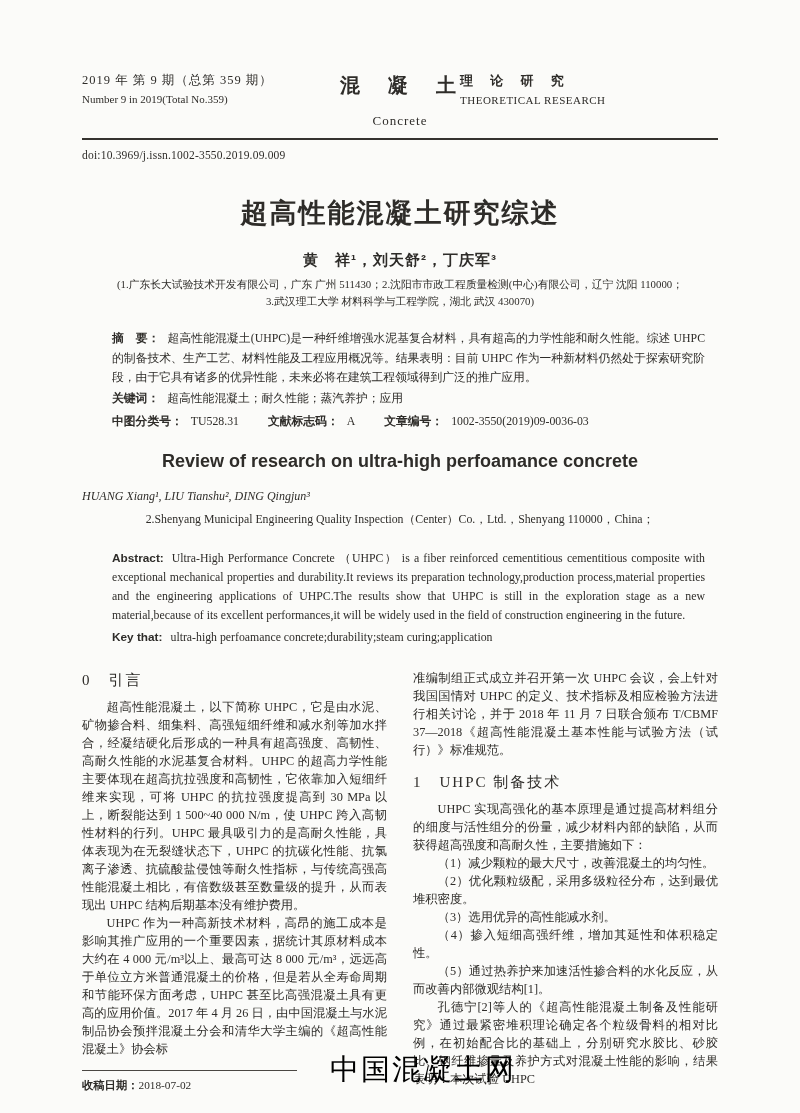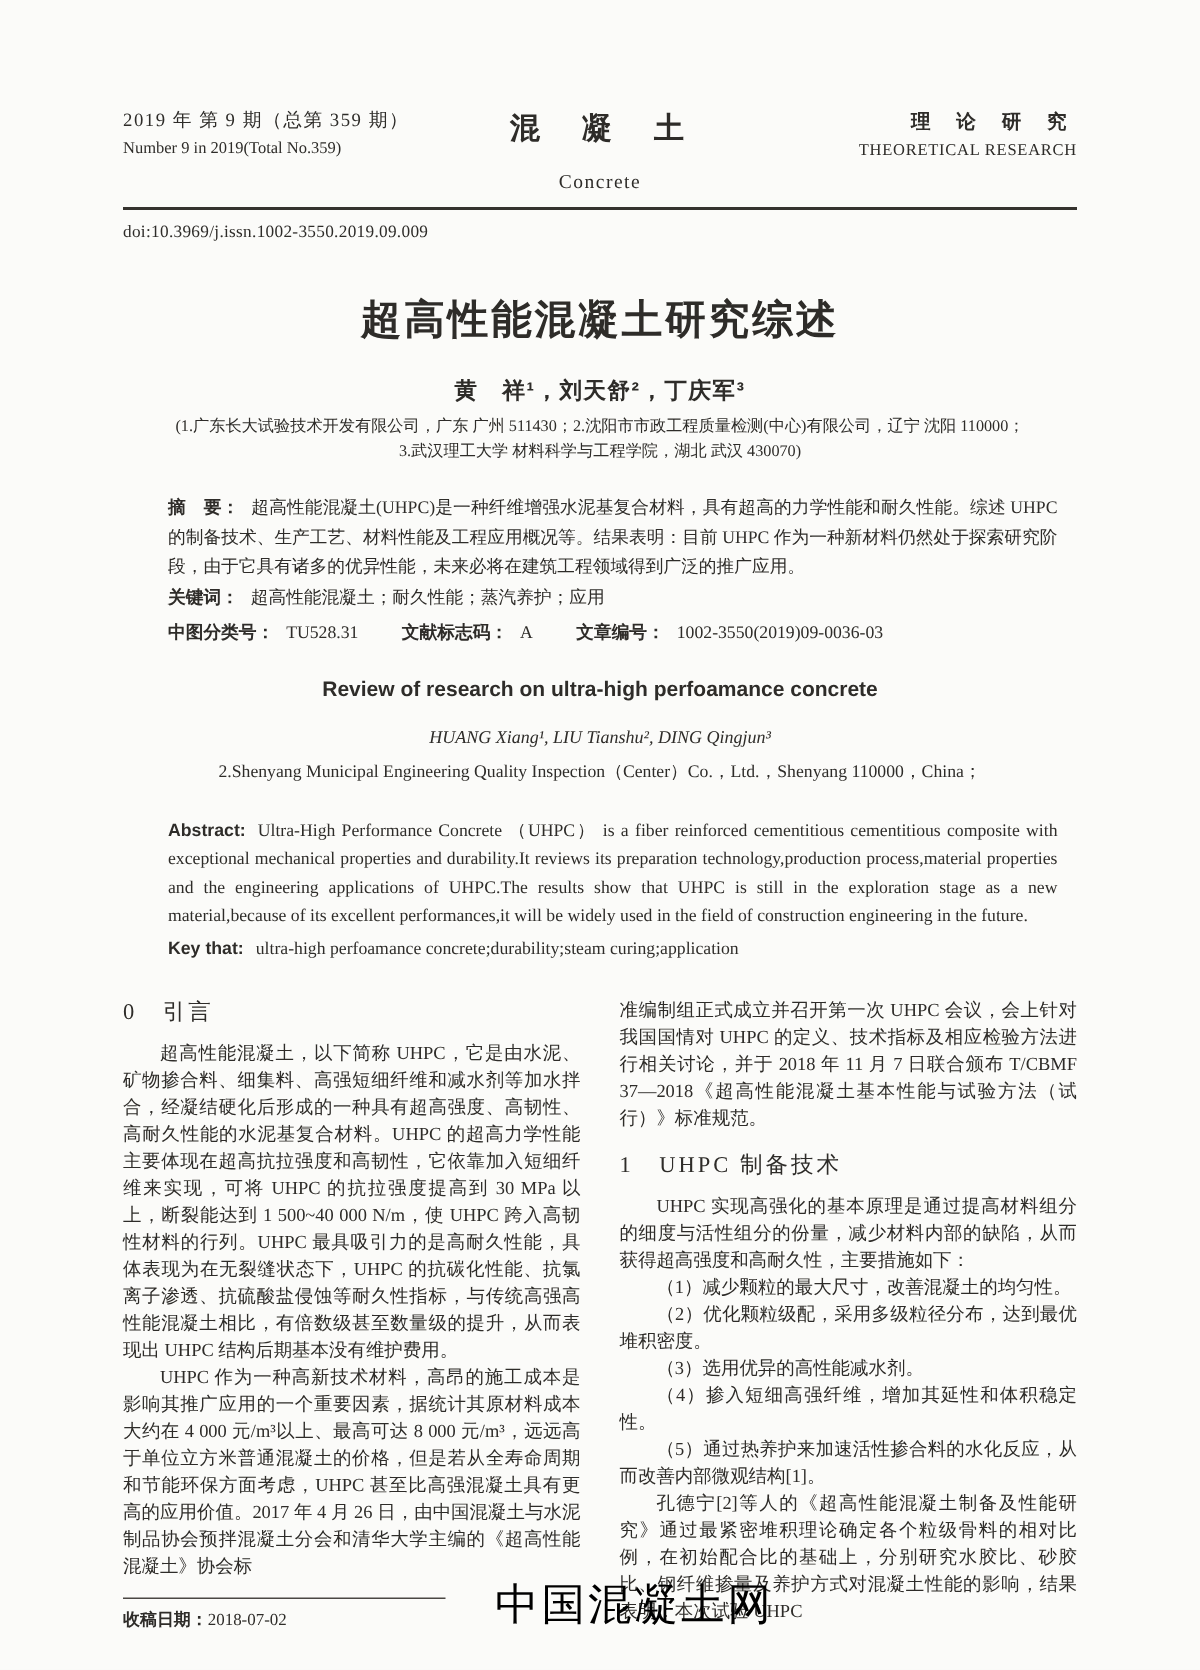--- a/index.html
+++ b/index.html
@@ -9,21 +9,21 @@
     color:#2e2c29;
   }
   .page{
     position:relative;width:800px;height:1113px;box-sizing:border-box;
     padding:72px 82px 0 82px;background:#fbfbf9;overflow:hidden;
   }
   
   .jheader{display:flex;align-items:flex-start;border-bottom:2px solid #35332f;padding-bottom:9px;}
   .jheader .left{flex:1;text-align:left;}
   .jheader .center{flex:0 0 auto;text-align:center;}
-  .jheader .right{flex:1;text-align:right;}
+  .jheader .right{flex:1;text-align:left;}
   .issue-cn{font-size:12.5px;letter-spacing:1px;}
   .issue-en{font-size:11px;margin-top:4px;}
   .journal-cn{font-size:20px;font-weight:bold;letter-spacing:4px;}
   .journal-en{font-size:13px;margin-top:14px;letter-spacing:1px;}
   .column-cn{font-size:13px;font-weight:bold;letter-spacing:7px;}
   .column-en{font-size:11px;margin-top:4px;letter-spacing:.5px;}
   .doi{font-size:11.5px;margin-top:9px;letter-spacing:.2px;}
   
   .title-cn{
     margin-top:34px;text-align:center;font-size:27px;font-weight:bold;
@@ -36,24 +36,24 @@
   .affil{margin-top:6px;text-align:center;font-size:10.8px;line-height:1.55;}
   .affil + .affil{margin-top:0;}
   
   .abs-block{margin:20px 13px 0 30px;font-size:11.8px;line-height:1.62;text-align:justify;}
   .abs-label{font-weight:bold;font-family:"Liberation Sans","DejaVu Sans",sans-serif;margin-right:8px;}
   .kw-line{margin-top:2px;}
   .meta-line{margin-top:4px;}
   .meta-line .v{margin-right:26px;}
   
   .title-en{
-    margin-top:20px;text-align:center;font-size:14px;font-weight:bold;
+    margin-top:20px;text-align:center;font-size:18px;font-weight:bold;
     font-family:"Liberation Sans","DejaVu Sans",sans-serif;
   }
-  .authors-en{margin-top:17px;text-align:center;font-size:12px;font-style:italic;}
+  .authors-en{margin-top:17px;font-size:12px;font-style:italic;}
   .affil-en{margin-top:6px;text-align:center;font-size:11.8px;line-height:1.62;}
   .affil-en div{white-space:nowrap;}
   
   .columns{display:flex;gap:26px;margin-top:22px;}
   .col{width:305px;font-size:12.3px;line-height:18px;text-align:justify;}
   .sec-heading{font-size:15px;margin:2px 0 9px 0;letter-spacing:2px;}
   .sec-heading.second{margin-top:14px;}
   .col p{margin:0;text-indent:2em;}
   .col p.noindent{text-indent:0;}
   

